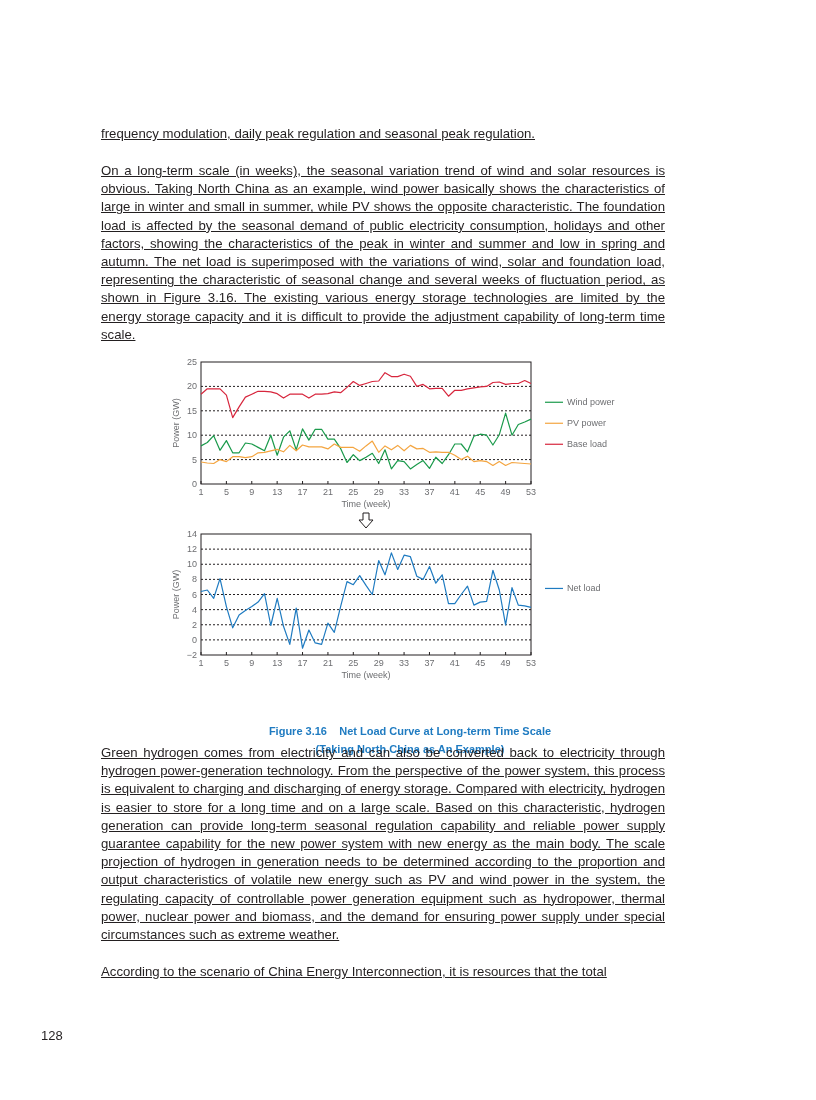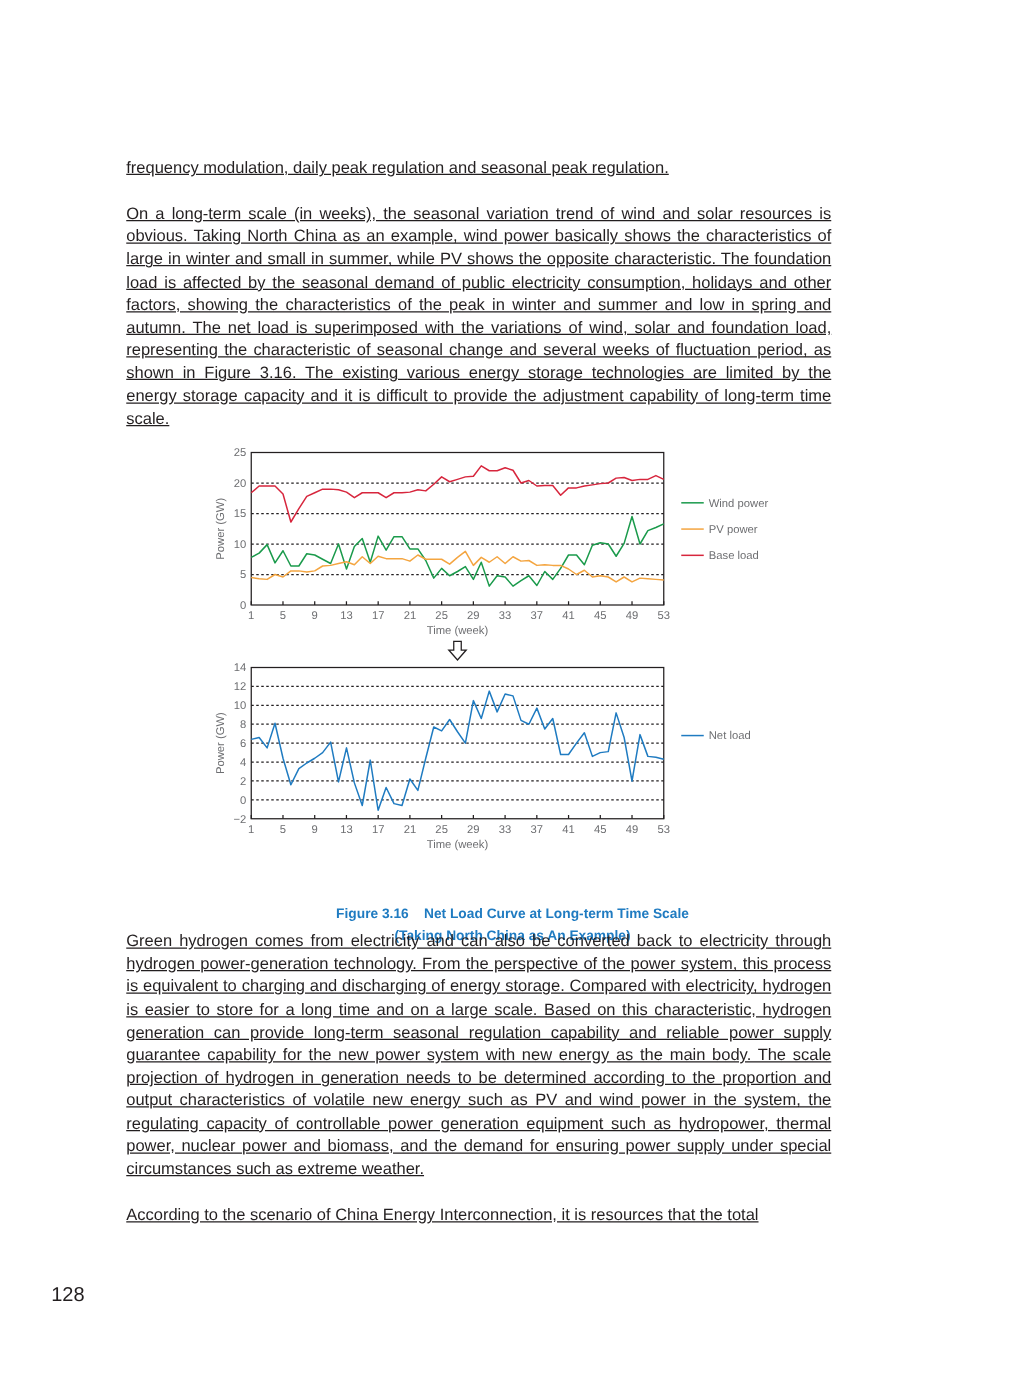--- a/index.html
+++ b/index.html
@@ -4,21 +4,21 @@
 <style>
   html, body { margin:0; padding:0; background:#ffffff; }
   body { width:816px; height:1100px; position:relative; overflow:hidden;
          font-family:"Liberation Sans", sans-serif; color:#231f20; }
   .para { position:absolute; left:101px; width:564px; font-size:13.2px; line-height:18.2px;
           text-align:justify;text-decoration:underline; }
   .p0 { top:125px; }
   .p1 { top:162px; }
   .p2 { top:744px; }
   .p3 { top:963px; }
-  .page-num { position:absolute; left:41px; top:1028px; font-size:16px; }
+  .page-num { position:absolute; left:41px; top:1028px; font-size:13px; }
   .fig { position:absolute; left:160px; top:352px; width:480px; height:340px; }
   .fig svg { position:absolute; left:0; top:0; overflow:visible; }
   .caption { position:absolute; left:160px; width:500px; text-align:center; color:#1f7bc1;
              font-weight:bold; font-size:11px; }
   .cap1 { top:693px;margin-top:32px; }
   .cap2 { top:743px; }
   .axis-text { font-family:"Liberation Sans", sans-serif; font-size:9px; fill:#6d6e71; }
   .legend-text { font-family:"Liberation Sans", sans-serif; font-size:9px; fill:#6d6e71; }
 </style>
 </head>

